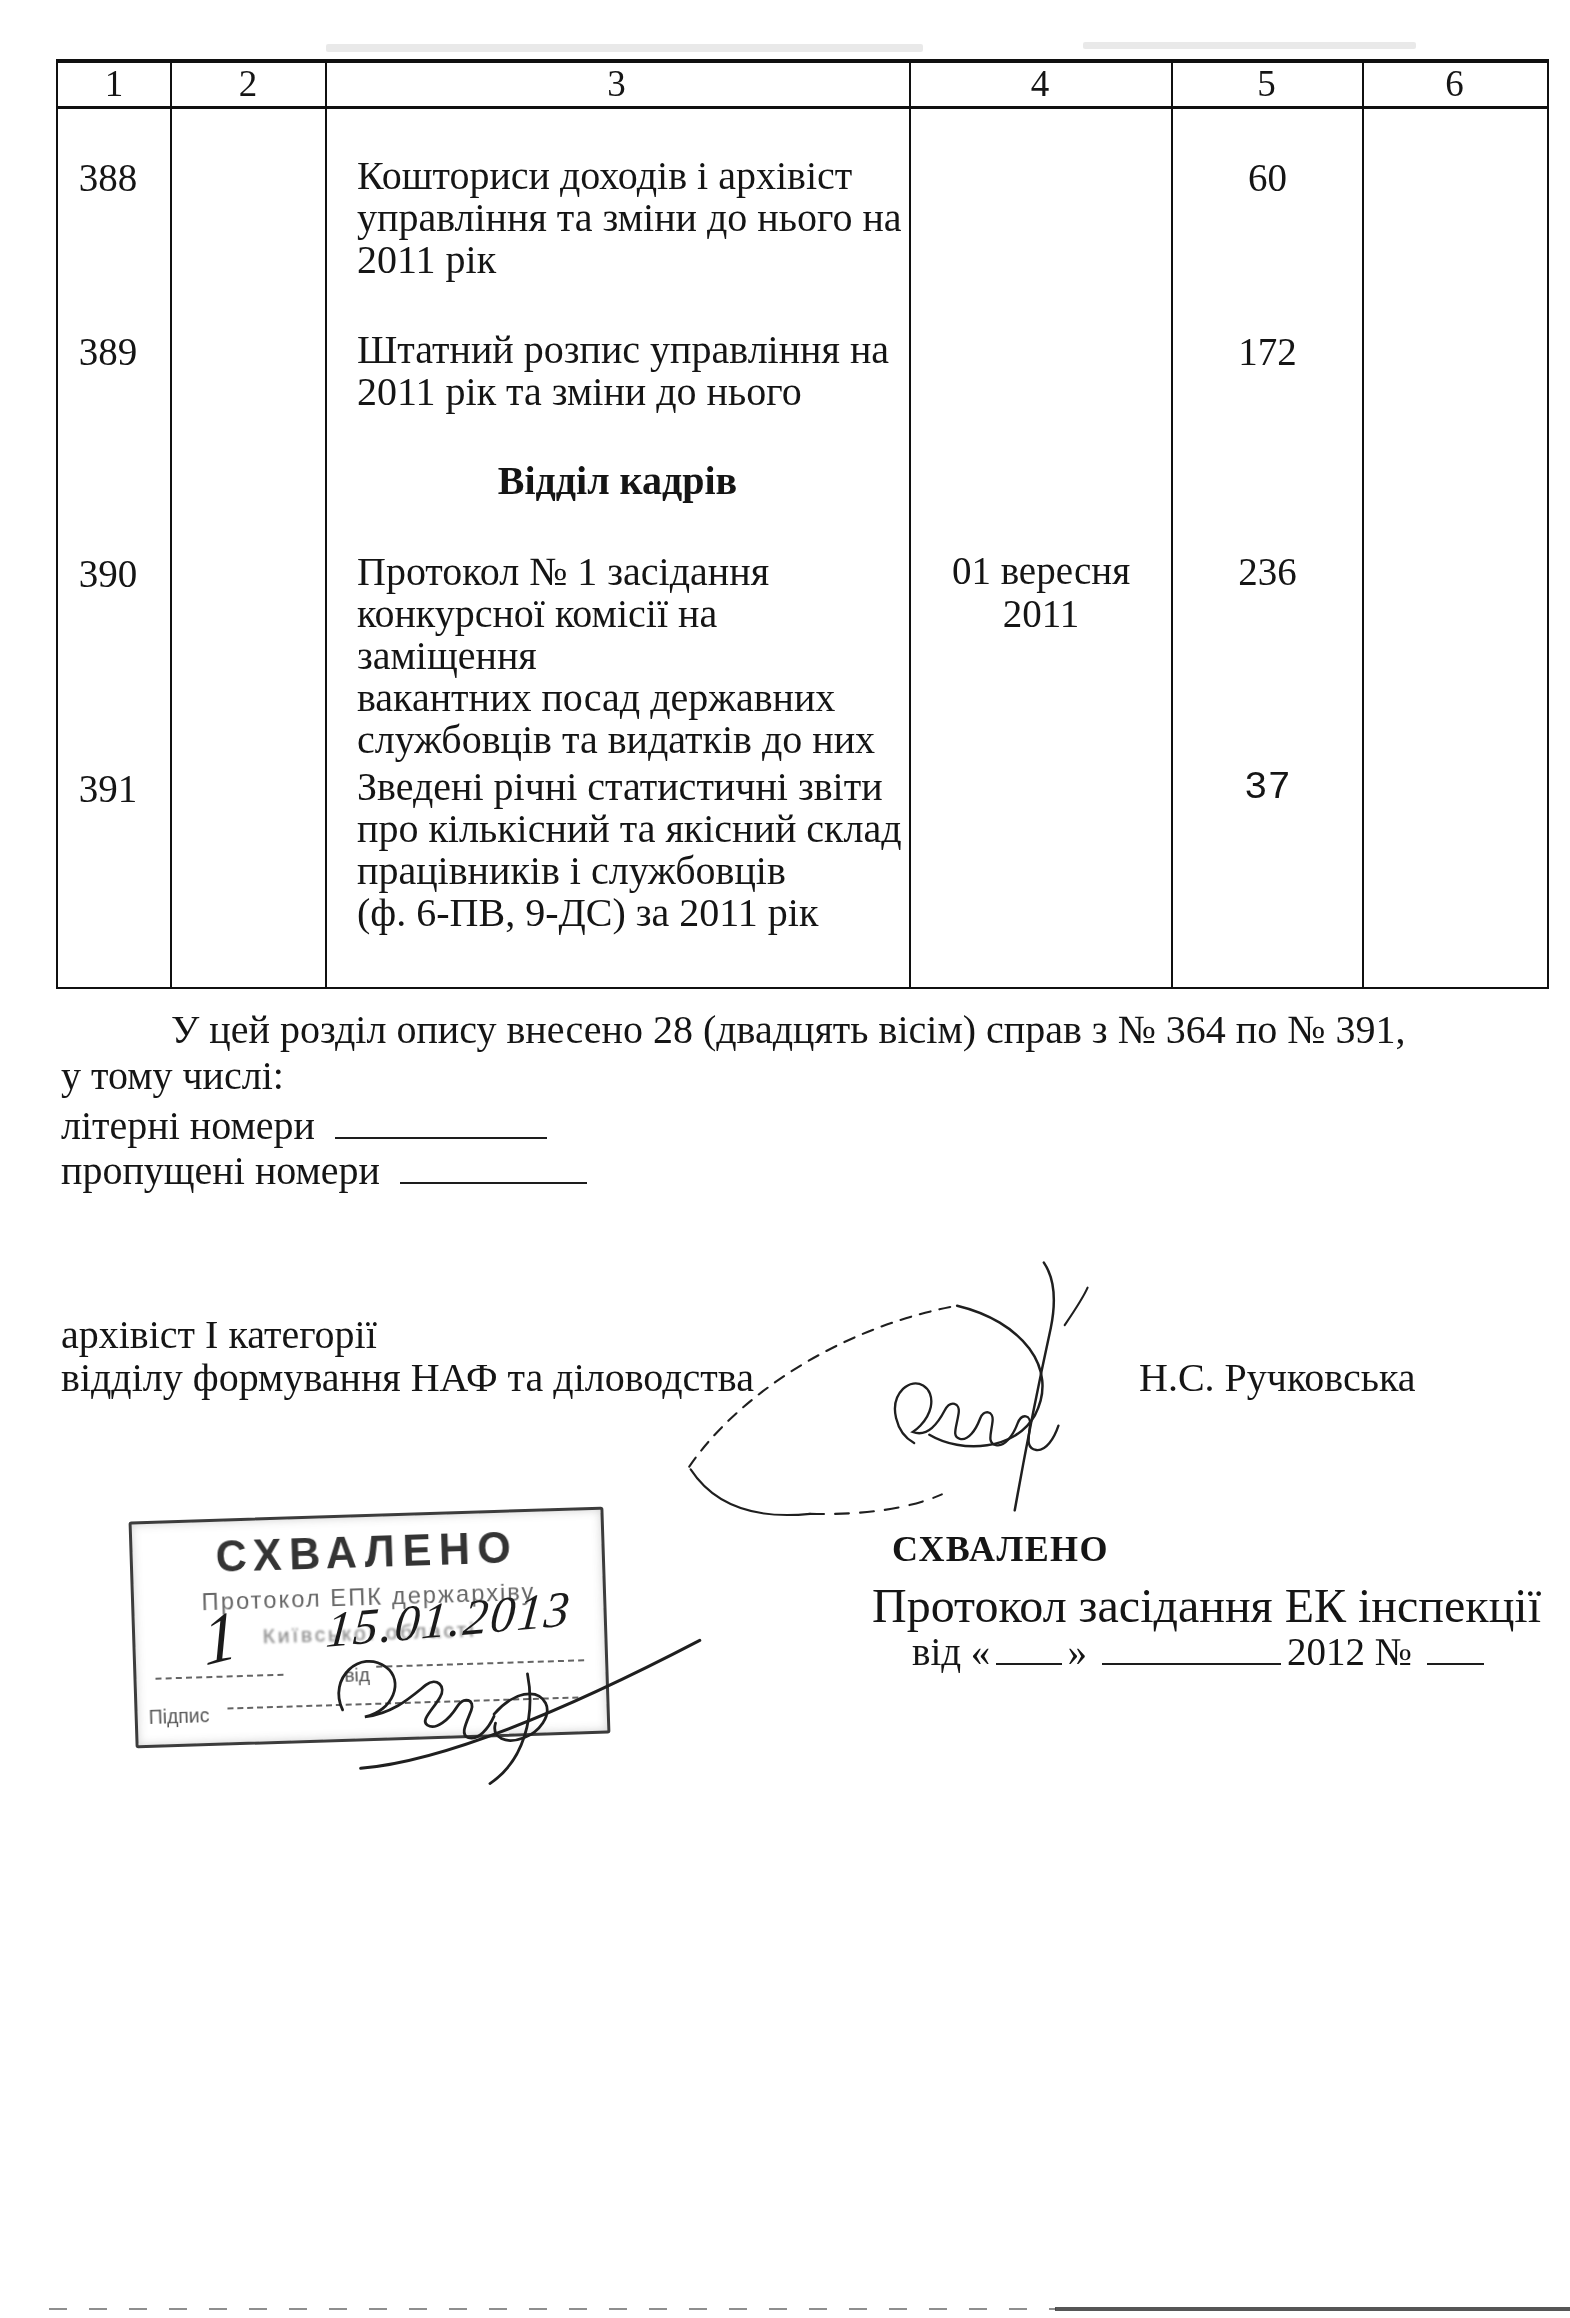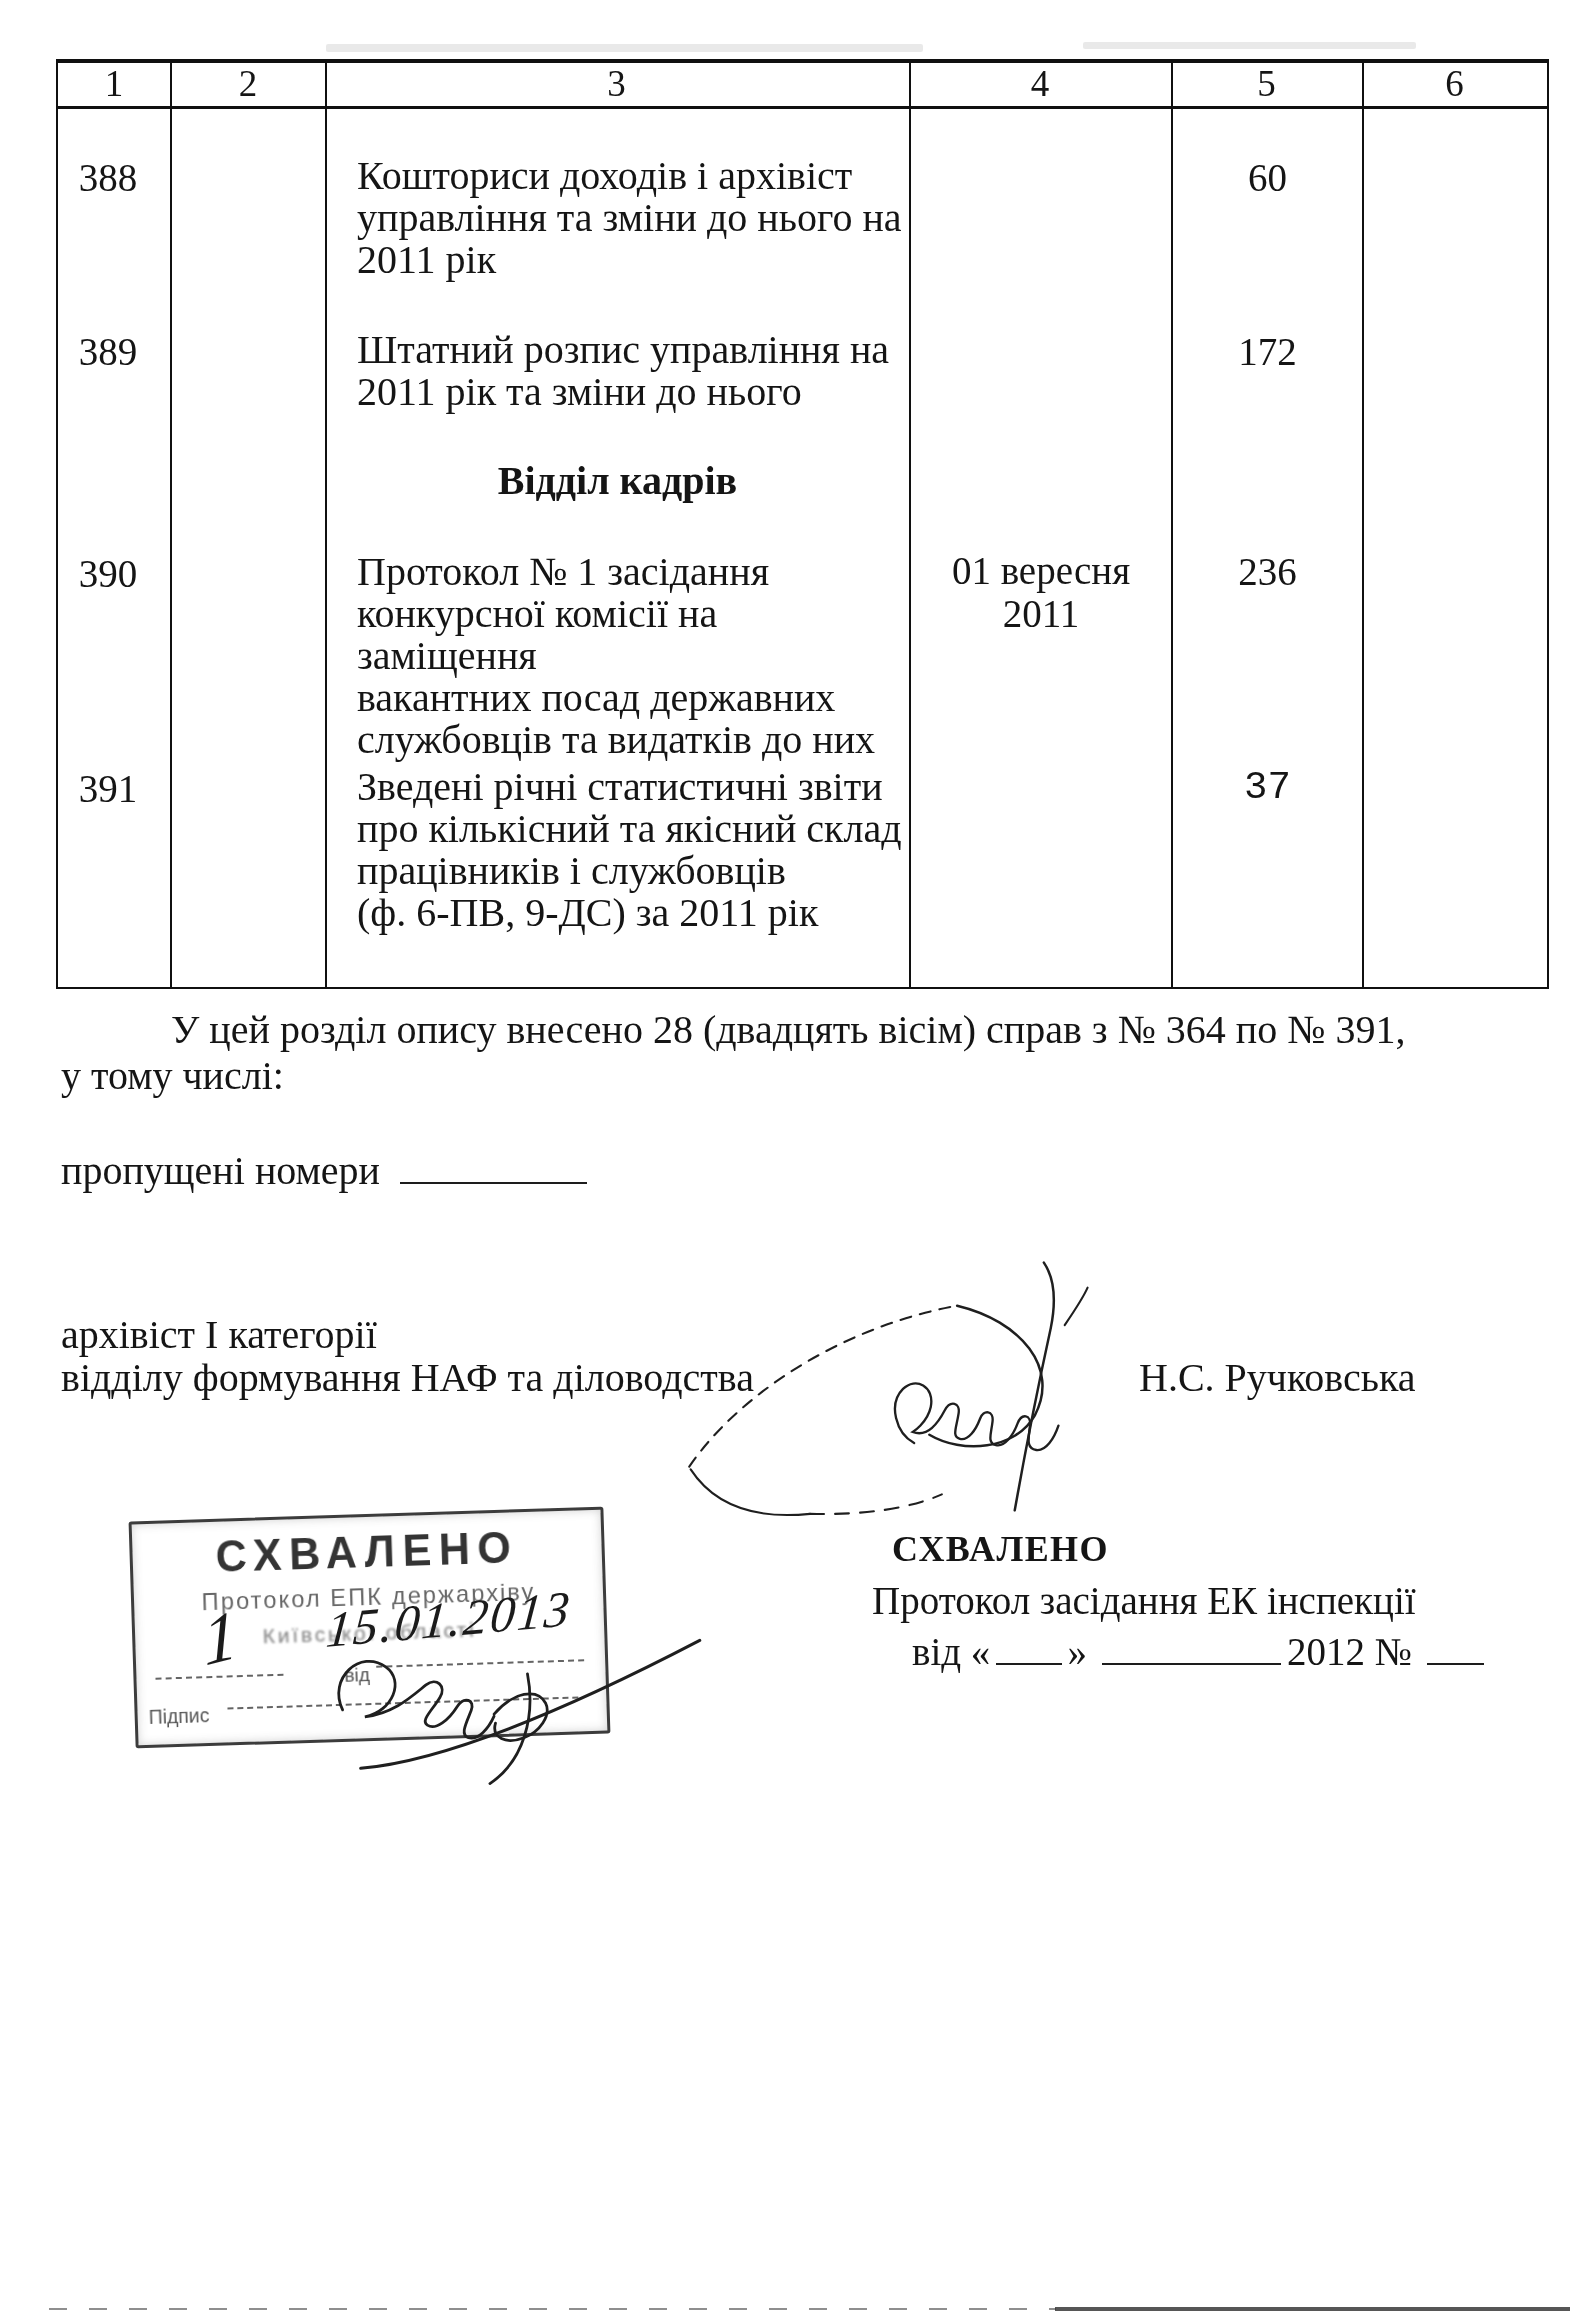--- a/index.html
+++ b/index.html
@@ -69,21 +69,21 @@
   .stamp-podpis{
     position:absolute;left:11px;top:182px;
     font-family:"Liberation Sans", sans-serif;
     font-size:19.4px;color:#565656;filter:blur(0.7px);
   }
   .hw{position:absolute;font-family:"Liberation Serif", serif;font-style:italic;color:#1b1b1b;white-space:nowrap;}
   .hw-num{left:203px;top:1599px;font-size:69px;transform:rotate(-14deg) skewX(-10deg);}
   .hw-date{left:326px;top:1590px;font-size:50px;letter-spacing:2.1px;transform:rotate(-5deg) skewX(-10deg);}
   
   .appr-title{position:absolute;left:892px;top:1528px;font-size:36px;font-weight:bold;letter-spacing:1.4px;}
-  .appr-l2{position:absolute;left:872px;top:1578px;font-size:39px;white-space:nowrap;}
+  .appr-l2{position:absolute;left:872px;top:1578px;font-size:48px;white-space:nowrap;}
   .appr-l3{position:absolute;left:872px;top:1624px;font-size:39px;white-space:nowrap;margin-left:40px;}
   .appr-l3 .blank{margin:0 5.6px;}
   
   .smudge{position:absolute;background:#9a9a9a;opacity:.22;border-radius:2.1px;}
   .artifact-dashed{
     position:absolute;left:49px;top:2308px;width:1007px;height:2.1px;opacity:.55;
     background:repeating-linear-gradient(90deg,#333 0 18px,transparent 18px 40px);
   }
   .artifact-solid{position:absolute;left:1055px;top:2307px;width:515px;height:3.5px;background:#2c2c2c;opacity:.8;}
   svg path{fill:none;stroke:#1f1f1f;stroke-linecap:round;}
@@ -148,20 +148,24 @@
         <div>Зведені річні статистичні звіти</div>
         <div>про кількісний та якісний склад</div>
         <div>працівників і службовців</div>
         <div>(ф. 6-ПВ, 9-ДС) за 2011 рік</div>
       </div>
     <div class="cell-qty" style="top:703px;font-family:Liberation Mono, monospace;">37</div>
   </div>
 
   <div class="sum-line" style="top:1008px;text-indent:110px;">У цей розділ опису внесено 28 (двадцять вісім) справ з № 364  по № 391,</div>
   <div class="sum-line" style="top:1054px;">у тому числі:</div>
+  <div class="sum-line" style="top:1097px;">
+    <span>літерні номери</span>
+    <span class="blank" style="width:212px;margin-left:9.7px;"></span>
+  </div>
   <div class="sum-line" style="top:1142px;">
     <span>пропущені номери</span>
     <span class="blank" style="width:187px;margin-left:9.7px;"></span>
   </div>
 
   <div class="sig-text" style="left:61px;top:1311px;">архівіст І категорії</div>
   <div class="sig-text" style="left:61px;top:1354px;">відділу формування НАФ та діловодства</div>
   <div class="sig-text" style="left:1139px;top:1354px;">Н.С. Ручковська</div>
 
   <svg class="sig-svg" width="458" height="292" viewBox="0 0 660 420">

